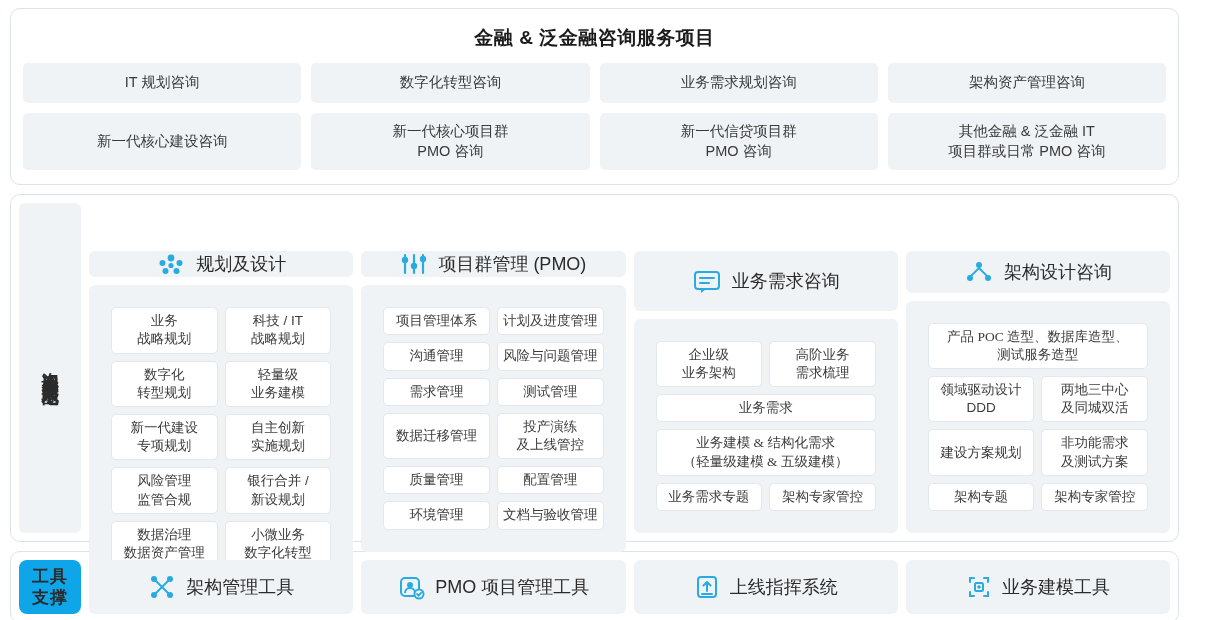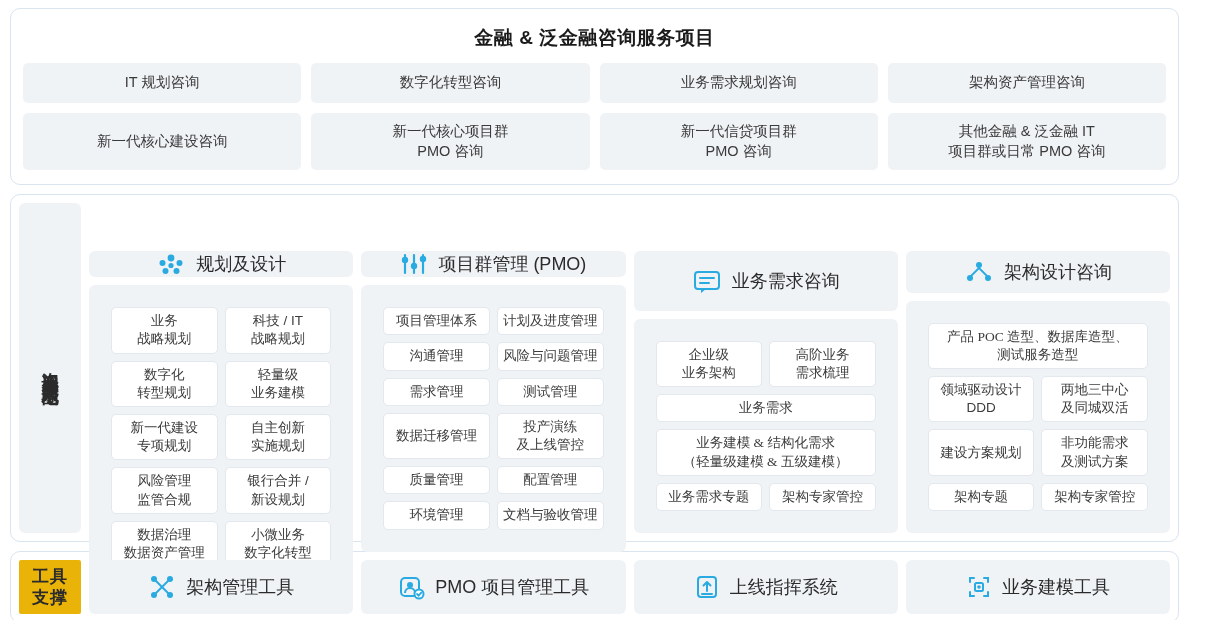--- a/index.html
+++ b/index.html
@@ -153,22 +153,22 @@
     border: 1px solid #d9e4ef;
     border-radius: 10px;
     box-sizing: border-box;
     padding: 8px;
     gap: 8px;
     height: 72px;
   }
   .bot-label {
     width: 62px;
     flex: 0 0 62px;
-    background: #eab308;
-    border-radius: 2px;
+    background: #0ea5e9;
+    border-radius: 8px;
     display: flex;
     align-items: center;
     justify-content: center;
     font-size: 17px;
     font-weight: bold;
     color: #2b2b2b;
     text-align: center;
     line-height: 1.25;
     letter-spacing: 1px;
   }

